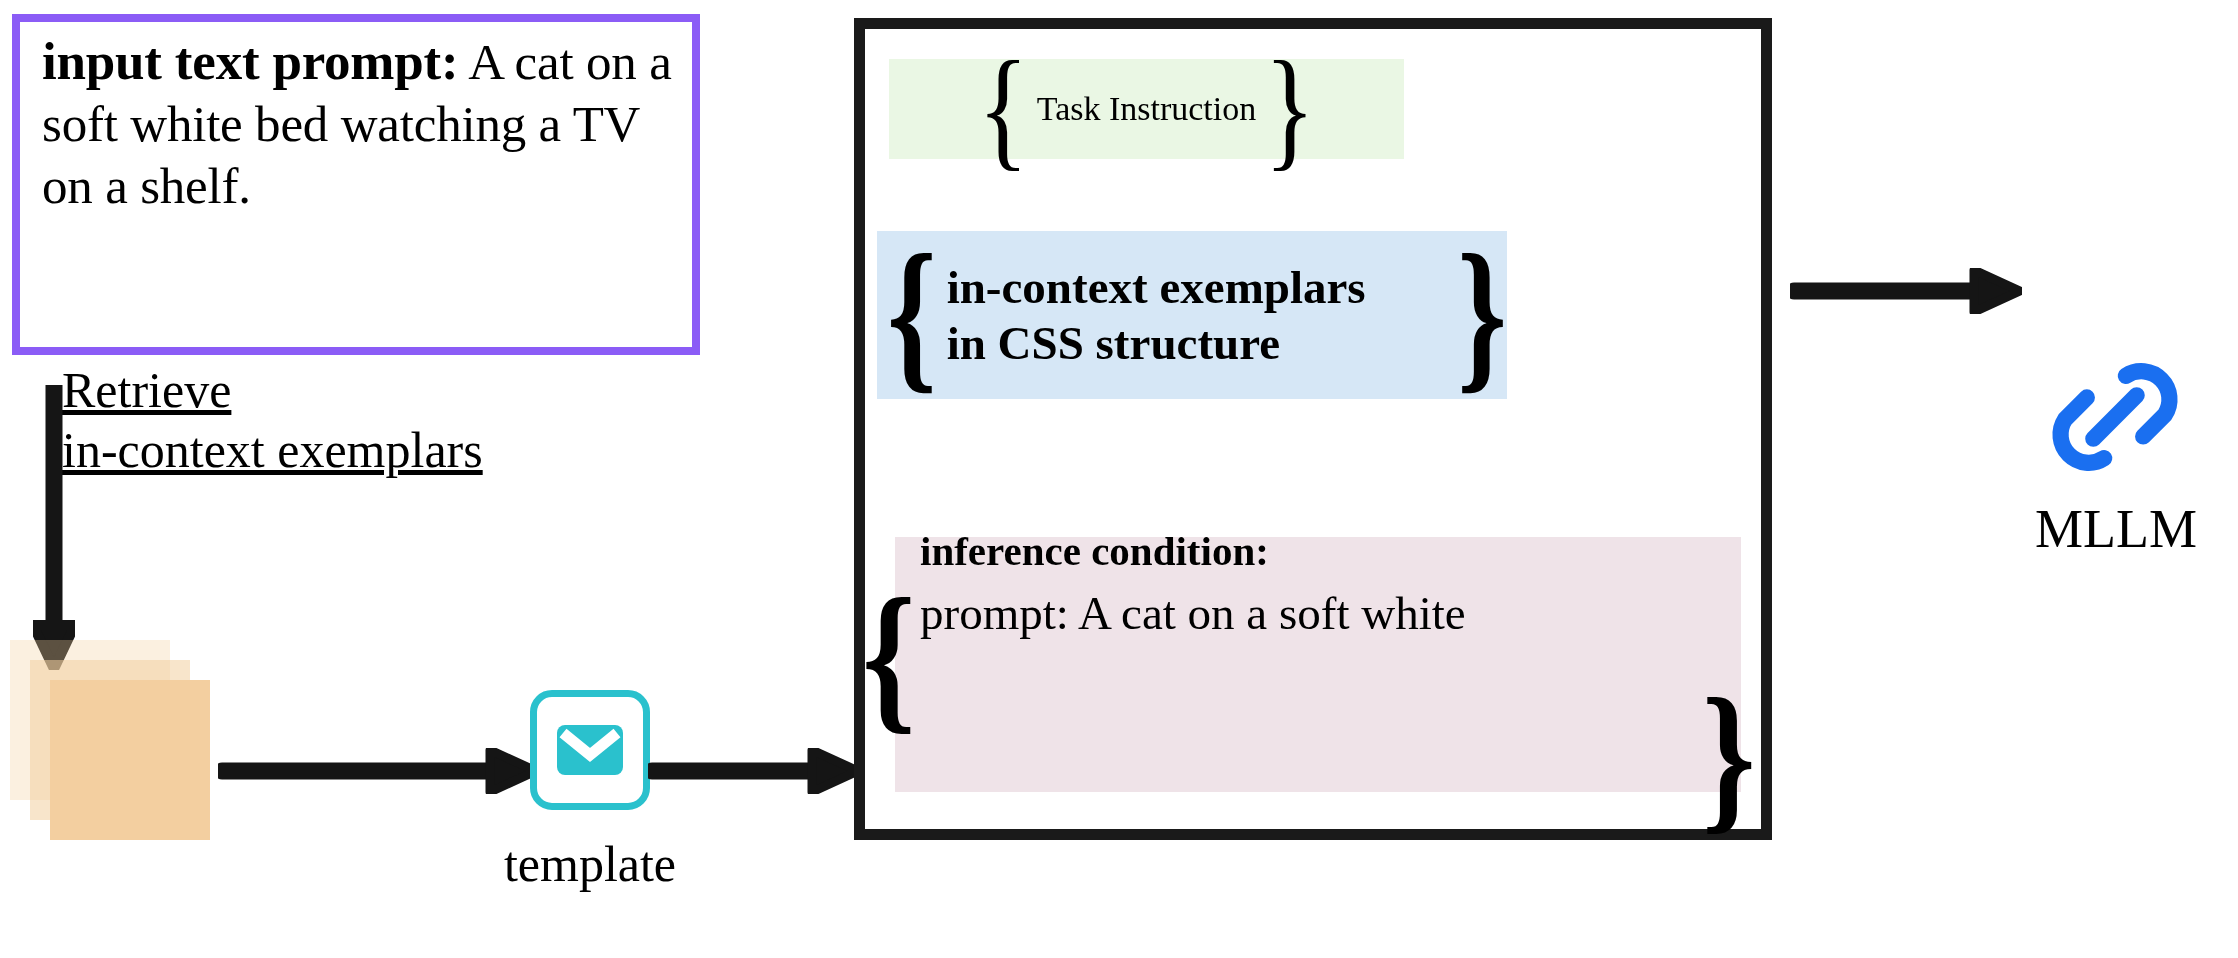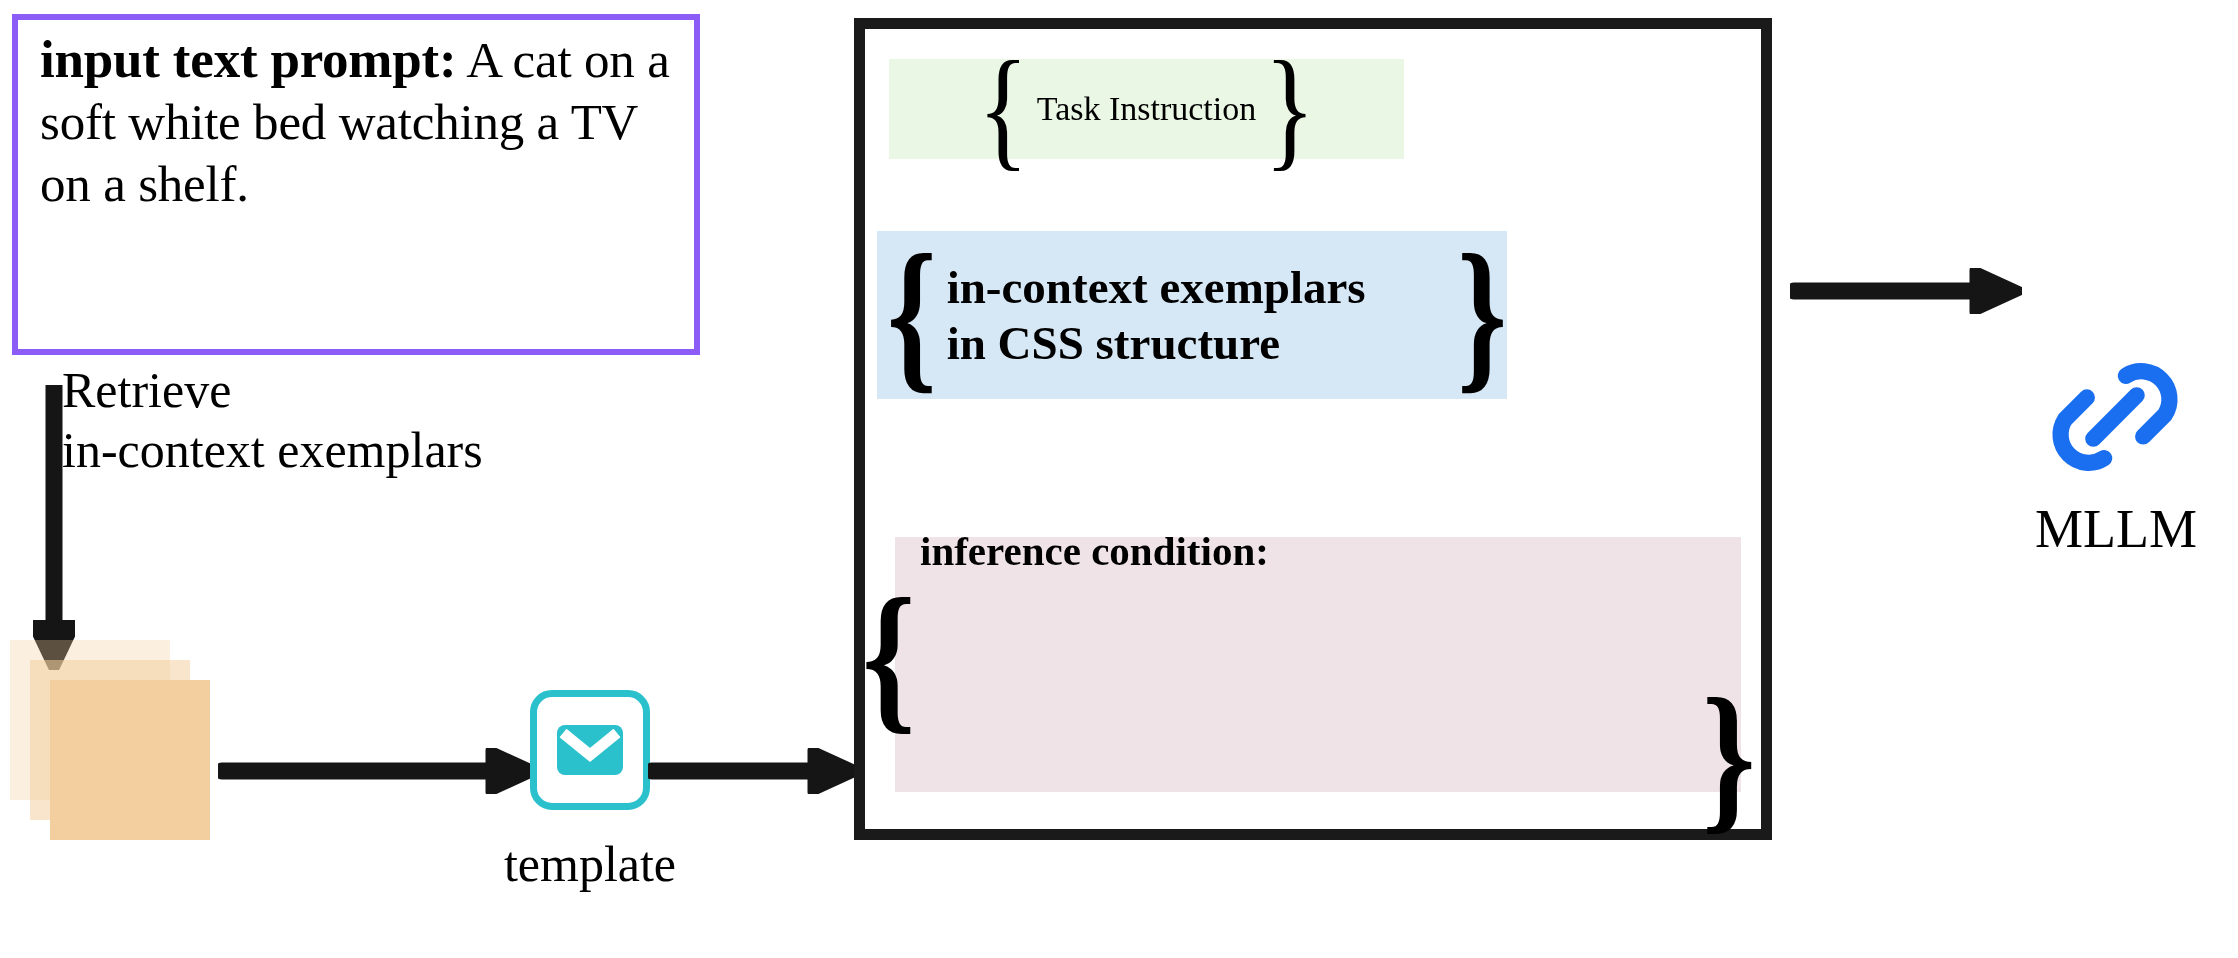--- a/index.html
+++ b/index.html
@@ -18,21 +18,21 @@
 
   
   .abs { position: absolute; }
 
   
   #input-prompt-box {
     left: 12px;
     top: 14px;
     width: 688px;
     height: 341px;
-    border: 6px solid #8b5cf6;
+    border: 8px solid #8b5cf6;
     box-sizing: border-box;
     background: #ffffff;
   }
   #input-prompt-text {
     position: absolute;
     left: 22px;
     top: 8px;
     width: 636px;
     font-size: 51px;
     line-height: 62px;
@@ -44,20 +44,21 @@
     font-size: 53px;
   }
 
   
   #retrieve-label {
     left: 62px;
     top: 360px;
     font-size: 50px;
     line-height: 60px;
     white-space: pre-line;
+    text-decoration: underline;
   }
 
   
   #retrieve-arrow {
     left: 33px;
     top: 385px;
     width: 42px;
     height: 285px;
   }
 
@@ -297,20 +298,21 @@
   </div>
 
   <div class="block" id="inference-block"></div>
 </div>
 
 <span class="abs brace" id="inference-brace-open">{</span>
 <span class="abs brace" id="inference-brace-close">}</span>
 
 <div class="abs" id="inference-text">
   <span id="inference-heading">inference condition:</span>
+  <span class="inference-line">prompt: A cat on a soft white</span>
 </div>
 
 <svg class="abs" id="arrow-panel-to-mllm" style="width:232px; height:46px;" viewBox="0 0 232 46">
   <line x1="4" y1="23" x2="188" y2="23" stroke="#151515" stroke-width="17" stroke-linecap="round"></line>
   <path d="M 230 23 L 184 2 L 184 44 Z" fill="#151515" stroke="#151515" stroke-width="9" stroke-linejoin="round"></path>
 </svg>
 
 <svg class="abs" id="mllm-icon" viewBox="0 0 120 120">
   <g fill="none" stroke="#1a6ff0" stroke-width="15" stroke-linecap="round">
     <path d="M 70 22 A 26 26 0 0 1 106 58 L 86 78"></path>

